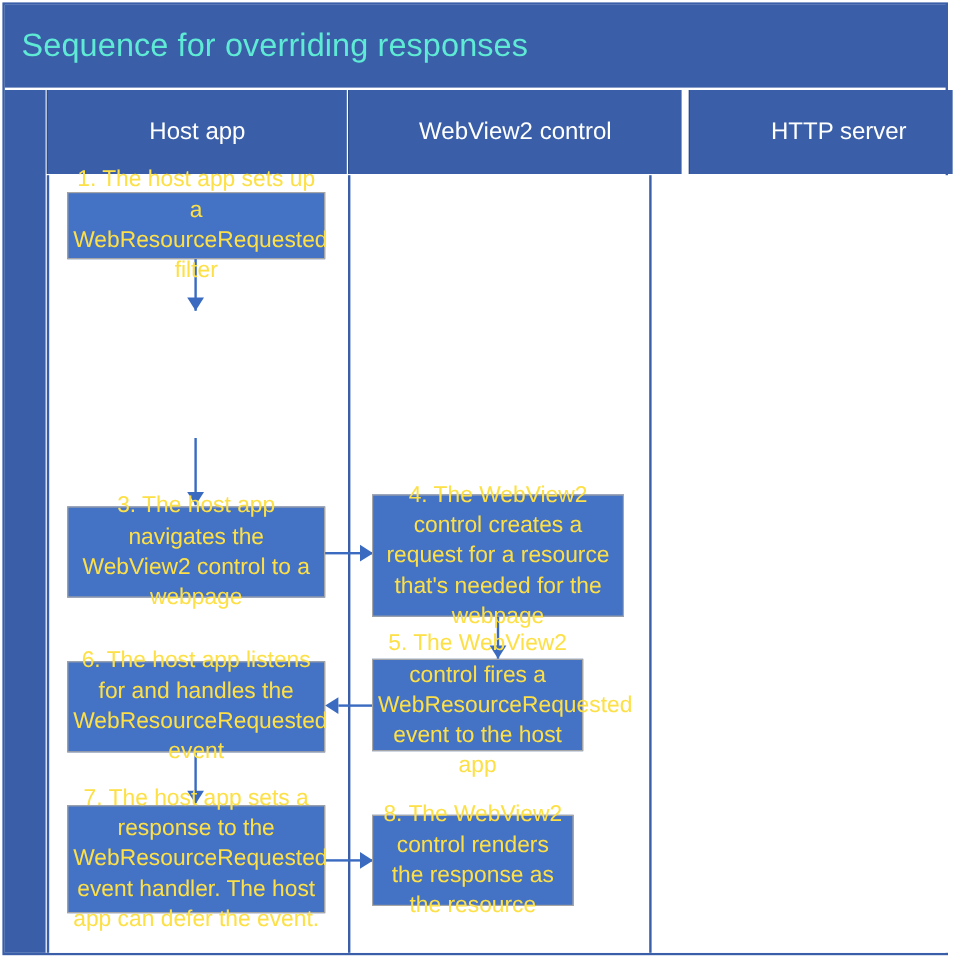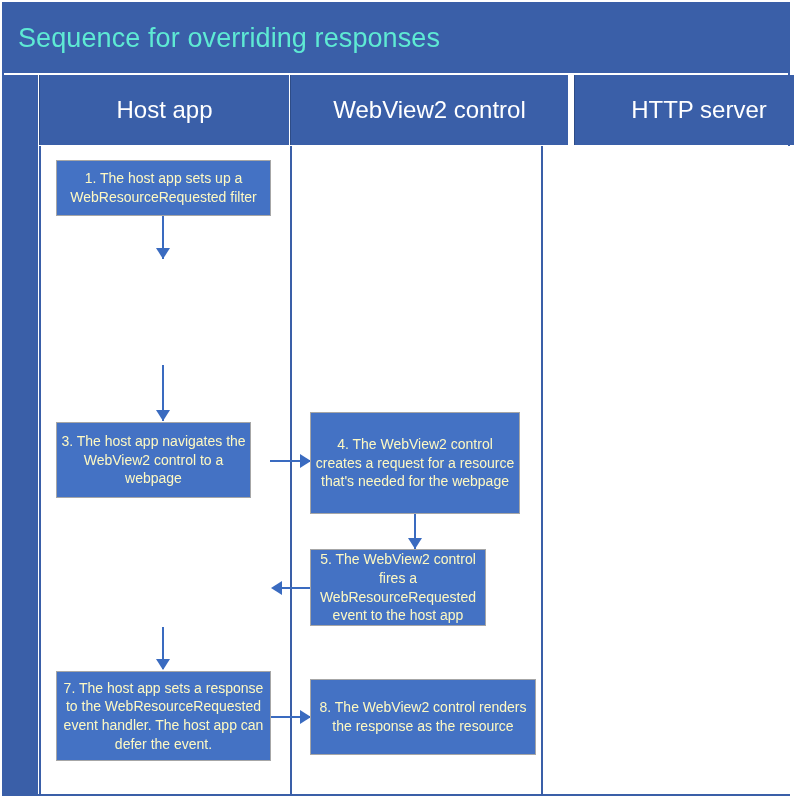--- a/index.html
+++ b/index.html
@@ -61,21 +61,21 @@
     background: #3A5FA8;
   }
 
   
   .lane-head {
     position: absolute;
     top: 75px;
     height: 70px;
     background: #3A5FA8;
     color: #ffffff;
-    font-size: 24px;
+    font-size: 20px;
     display: flex;
     align-items: center;
     justify-content: center;
     box-sizing: border-box;
     border-left: 1px solid #2E4C86;
   }
   .lane-head.h1 { left: 39px;  width: 250px; }
   .lane-head.h2 { left: 290px; width: 278px; }
   .lane-head.h3 { left: 541px; width: 249px; margin-left: 33px; }
 
@@ -91,22 +91,22 @@
   .lane-body.b1 { left: 39px;  width: 251px; }
   .lane-body.b2 { left: 290px; width: 251px; }
   .lane-body.b3 { left: 541px; width: 249px; }
 
   
   .node {
     position: absolute;
     background: #4472C4;
     border: 1px solid #A6A6A6;
     box-sizing: border-box;
-    color: #fef9c3;
-    font-size: 14px;
+    color: #fde047;
+    font-size: 19px;
     line-height: 1.33;
     display: flex;
     align-items: center;
     justify-content: center;
     text-align: center;
     padding: 4px 4px;
     z-index: 5;
   }
   .node span { display: block; width: 100%; }
 
@@ -187,34 +187,37 @@
   <div class="arrow arrow-down" style="left:156px; top:659px;"></div>
 
   <div class="conn hline" style="left:270px; top:716px; width:40px;"></div>
   <div class="arrow arrow-right" style="left:300px; top:710px;"></div>
 
   <div class="node" style="left:56px; top:160px; width:215px; height:56px;">
     <span>1. The host app sets up a WebResourceRequested filter</span>
   </div>
 
 
-  <div class="node" style="left:56px; top:422px; width:195px; height:76px;justify-content:center;">
+  <div class="node" style="left:56px; top:422px; width:215px; height:76px;justify-content:center;">
     <span>3. The host app navigates the WebView2 control to a webpage</span>
   </div>
 
   <div class="node" style="left:310px; top:412px; width:210px; height:102px;">
     <span>4. The WebView2 control creates a request for a resource that's needed for the webpage</span>
   </div>
 
   <div class="node" style="left:310px; top:549px; width:176px; height:77px;">
     <span>5. The WebView2 control fires a WebResourceRequested event to the host app</span>
   </div>
 
+  <div class="node" style="left:56px; top:551px; width:215px; height:76px;">
+    <span>6. The host app listens for and handles the WebResourceRequested event</span>
+  </div>
 
   <div class="node" style="left:56px; top:671px; width:215px; height:90px;align-items:center;">
     <span>7. The host app sets a response to the WebResourceRequested event handler. The host app can defer the event.</span>
   </div>
 
-  <div class="node" style="left:310px; top:679px; width:226px; height:76px;">
+  <div class="node" style="left:310px; top:679px; width:168px; height:76px;">
     <span>8. The WebView2 control renders the response as the resource</span>
   </div>
 
 </div>
 
 </body></html>

